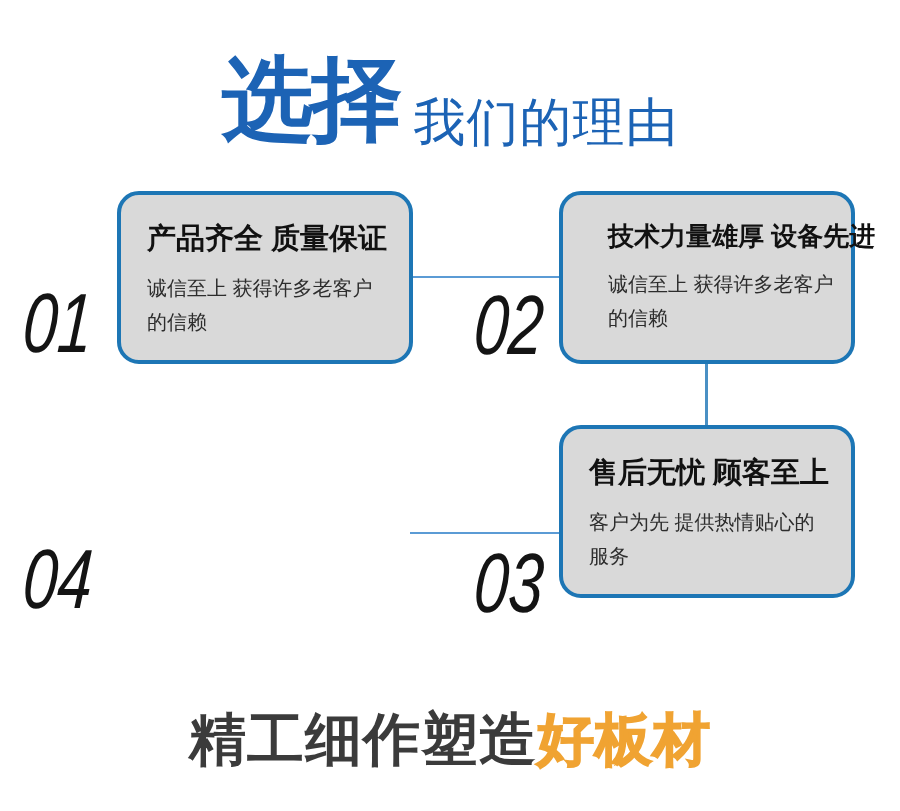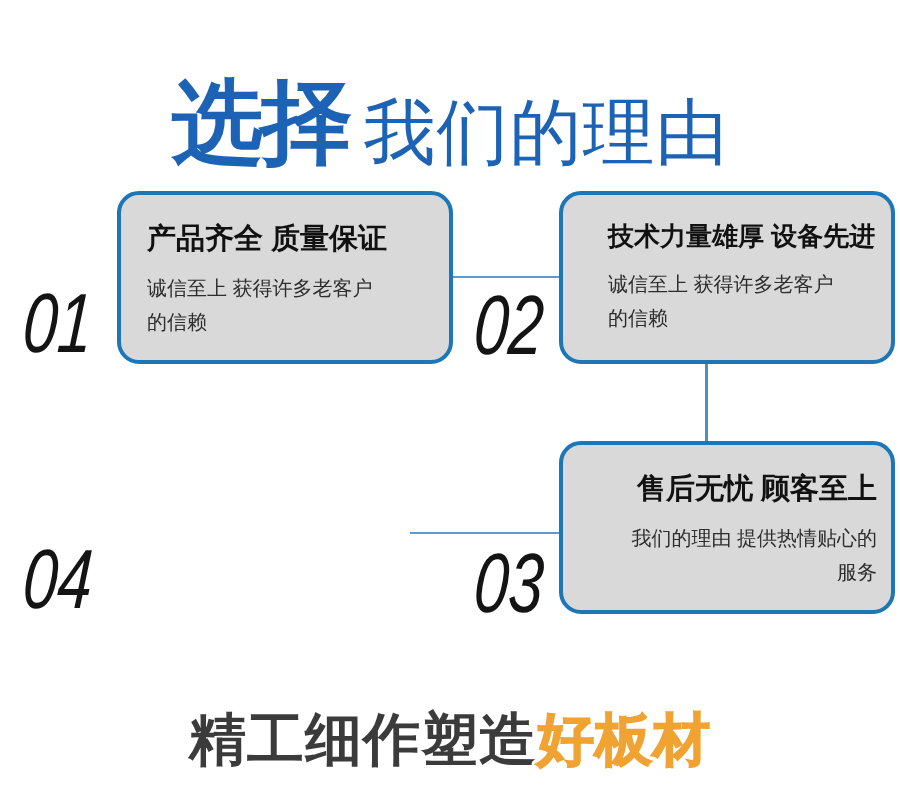--- a/index.html
+++ b/index.html
@@ -5,51 +5,51 @@
   html,body{margin:0;padding:0;background:#fff;}
   .canvas{
     position:relative;width:900px;height:811px;margin:0 auto;
     background:#ffffff;overflow:hidden;
     font-family:"Liberation Sans","DejaVu Sans",sans-serif;
   }
 
   
   .title-row{
     position:absolute;top:50px;left:0;width:100%;
-    display:flex;justify-content:center;align-items:flex-end;gap:14px;
+    display:flex;justify-content:center;align-items:center;gap:14px;
   }
   .title-big{
     font-size:92px;font-weight:bold;line-height:1;
     letter-spacing:-3px;color:var(--title-blue,#1c63b5);
   }
   .title-small{
-    font-size:72px;font-weight:normal;line-height:1;
+    font-size:52px;font-weight:normal;line-height:1;
     color:var(--title-blue,#1c63b5);letter-spacing:1px;margin-top:46px;
   }
 
   
   .connector{position:absolute;}
   .connector-h{height:2px;background:var(--connector-blue,#5b9bd5);}
   .connector-v{width:3px;background:var(--connector-blue-vertical,#4a90c4);}
   .c-top{left:410px;top:276px;width:150px;}
   .c-mid{left:705px;top:362px;height:88px;}
   .c-bottom{left:410px;top:532px;width:150px;}
 
   
   .card{
-    position:absolute;width:336px;height:173px;box-sizing:border-box;
+    position:absolute;width:296px;height:173px;box-sizing:border-box;
     background:var(--card-fill-gray,#d9d9d9);
     border:4px solid var(--card-border-blue,#1d76b5);
     border-radius:22px;
     padding:25px 14px 0 26px;
   }
   .card1{left:117px;top:191px;}
   .card2{left:559px;top:191px;padding-left:45px;}
   .card4{left:117px;top:447px;}
-  .card3{left:559px;top:441px;text-align:right;}
+  .card3{left:559px;top:425px;}
   .card-title{
     font-size:29px;font-weight:bold;color:#111;
     white-space:nowrap;line-height:1.3;
   }
   .card2 .card-title{font-size:26px;}
   .card-body{
     margin-top:13px;font-size:20px;color:#2d2d2d;
     line-height:34px;white-space:pre-line;
   }
 
@@ -101,21 +101,21 @@
   <div class="num num2">02</div>
   <div class="card card2">
     <div class="card-title">技术力量雄厚 设备先进</div>
     <div class="card-body">诚信至上 获得许多老客户
 的信赖</div>
   </div>
 
   <div class="num num3">03</div>
   <div class="card card3">
     <div class="card-title">售后无忧 顾客至上</div>
-    <div class="card-body">我们的理由 提供热情贴心的
+    <div class="card-body">客户为先 提供热情贴心的
 服务</div>
   </div>
 
   <div class="num num4">04</div>
 
   <div class="slogan">
     <span class="slogan-dark">精工细作塑造</span><span class="slogan-orange">好板材</span>
   </div>
 
 </div>

